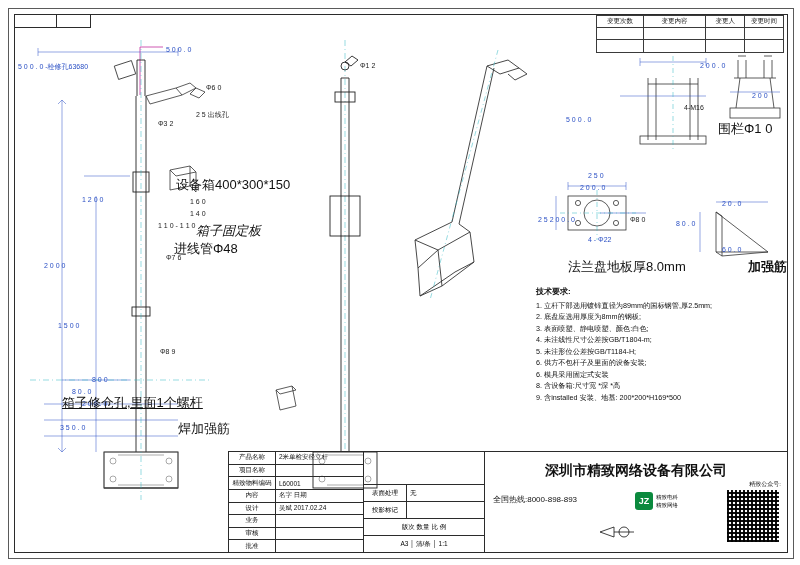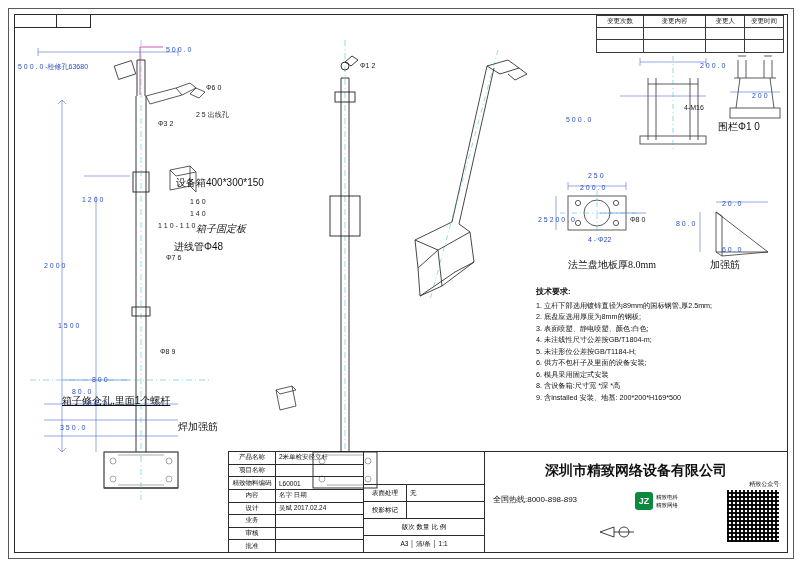--- a/index.html
+++ b/index.html
@@ -5,21 +5,21 @@
   html,body{margin:0;padding:0;background:#f2f2f2;}
   body{font-family:"Liberation Sans",sans-serif;}
   #sheet{
     position:relative;width:800px;height:565px;background:#ffffff;overflow:hidden;
   }
   .frame-outer{position:absolute;left:8px;top:8px;width:784px;height:549px;border:1px solid #5a5a5a;}
   .frame-inner{position:absolute;left:14px;top:14px;width:772px;height:537px;border:1px solid #2b2b2b;}
   .abs{position:absolute;}
   .lbl{position:absolute;font-size:7px;color:#1a1a1a;white-space:nowrap;}
   .lbl-blue{position:absolute;font-size:7px;color:#2a4fc4;white-space:nowrap;}
-  .lbl-cn{position:absolute;font-size:10px;color:#111;white-space:nowrap;}
+  .lbl-cn{position:absolute;font-size:13px;color:#111;white-space:nowrap;}
 
   
   .revtab{position:absolute;right:16px;top:15px;width:186px;height:36px;border:1px solid #3a3a3a;font-size:6.5px;color:#111;}
   .revtab .r{display:flex;height:12px;}
   .revtab .c{border-right:1px solid #3a3a3a;border-bottom:1px solid #3a3a3a;display:flex;align-items:center;justify-content:center;text-align:center;overflow:hidden;}
   .revtab .c:last-child{border-right:none;}
   .revtab .r:last-child .c{border-bottom:none;}
 
   
   .notes{position:absolute;left:536px;top:286px;width:236px;font-size:7.2px;line-height:11.5px;color:#111;}
@@ -277,26 +277,26 @@
   <div class="lbl" style="left:684px;top:104px;">4-M16</div>
 
   <div class="lbl-blue" style="left:752px;top:92px;">2 0 0</div>
   <div class="lbl-cn" style="left:718px;top:120px;">围栏Φ1 0</div>
 
   <div class="lbl-blue" style="left:588px;top:172px;">2 5 0</div>
   <div class="lbl-blue" style="left:580px;top:184px;">2 0 0 . 0</div>
   <div class="lbl-blue" style="left:538px;top:216px;">2 5 2 0 0 . 0</div>
   <div class="lbl" style="left:630px;top:216px;">Φ8 0</div>
   <div class="lbl-blue" style="left:588px;top:236px;">4 - Φ22</div>
-  <div class="lbl-cn" style="left:568px;top:258px;font-family:Liberation Serif, serif;">法兰盘地板厚8.0mm</div>
+  <div class="lbl-cn" style="left:568px;top:258px;">法兰盘地板厚8.0mm</div>
 
   <div class="lbl-blue" style="left:722px;top:200px;">2 0 . 0</div>
   <div class="lbl-blue" style="left:676px;top:220px;">8 0 . 0</div>
   <div class="lbl-blue" style="left:722px;top:246px;">6 0 . 0</div>
-  <div class="lbl-cn" style="left:710px;top:258px;">加强筋</div>
+  <div class="lbl-cn" style="left:748px;top:258px;font-weight:bold;">加强筋</div>
 
   <div class="notes">
     <div class="title">技术要求:</div>
     <div>1. 立杆下部选用镀锌直径为89mm的国标钢管,厚2.5mm;</div>
     <div>2. 底盘应选用厚度为8mm的钢板;</div>
     <div>3. 表面喷塑、静电喷塑、颜色:白色;</div>
     <div>4. 未注线性尺寸公差按GB/T1804-m;</div>
     <div>5. 未注形位公差按GB/T1184-H;</div>
     <div>6. 供方不包杆子及里面的设备安装;</div>
     <div>6. 模具采用固定式安装</div>

